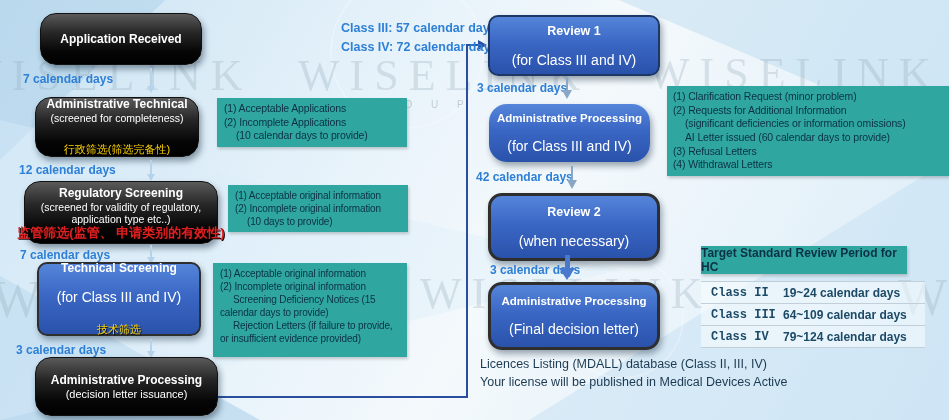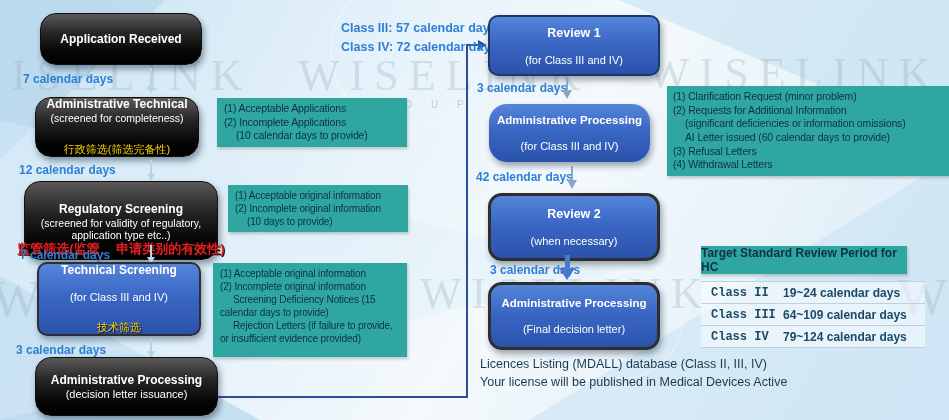--- a/index.html
+++ b/index.html
@@ -36,21 +36,21 @@
     position:absolute;color:#fff;text-align:center;
     background:linear-gradient(180deg,#5585da 0%,#3a67c4 45%,#2a52ab 100%);
     border-radius:10px;
     display:flex;flex-direction:column;align-items:center;justify-content:center;
     box-shadow:2px 4px 6px rgba(20,40,60,.4);
   }
   .navy-border{border:2px solid #1d3767;}
   .dark-border{border:3px solid #2e2e2e;border-radius:14px;}
   .round-lg{border-radius:18px;}
   .blue-title{font-weight:bold;font-size:11.5px;}
-  .blue-sub{font-size:11px;margin-top:14px;}
+  .blue-sub{font-size:14px;margin-top:14px;}
 
   .teal-note{
     position:absolute;background:#2fa7a0;color:#0c3046;
     font-size:10.5px;line-height:1.3;letter-spacing:-0.15px;
     padding:4px 5px 4px 7px;box-shadow:1px 2px 3px rgba(0,0,0,.2);
   }
   .teal-note p{margin:0;}
   .tn-hang{text-indent:13px;}
   .tn-ind{padding-left:12px;}
   #note3{font-size:10px;}
@@ -119,21 +119,21 @@
   <div class="blackbox" style="left:35px;top:97px;width:162px;height:58px;">
     <div class="bb-title">Administrative Technical</div>
     <div class="bb-sub">(screened for completeness)</div>
     <div class="cn-yellow" style="position:static;">行政筛选(筛选完备性)</div>
   </div>
 
   <div class="gap-label" style="left:19px;top:163px;">12 calendar days</div>
   <div class="faint-stem" style="left:150px;top:160px;height:14px;"></div>
   <div class="faint-head" style="left:147px;top:174px;"></div>
 
-  <div class="blackbox" style="left:24px;top:181px;width:192px;height:57px;justify-content:flex-start;padding-top:20px;overflow:visible;">
+  <div class="blackbox" style="left:24px;top:181px;width:192px;height:57px;justify-content:flex-start;padding-top:4px;overflow:visible;">
     <div class="bb-title">Regulatory Screening</div>
     <div class="bb-sub">(screened for validity of regulatory,</div>
     <div class="bb-sub" style="margin-top:0;">application type etc..)</div>
     <div class="cn-red">监管筛选(监管、 申请类别的有效性)</div>
   </div>
 
   <div class="gap-label" style="left:20px;top:248px;">7 calendar days</div>
   <div class="faint-stem" style="left:150px;top:245px;height:13px;"></div>
   <div class="faint-head" style="left:147px;top:257px;"></div>
 

